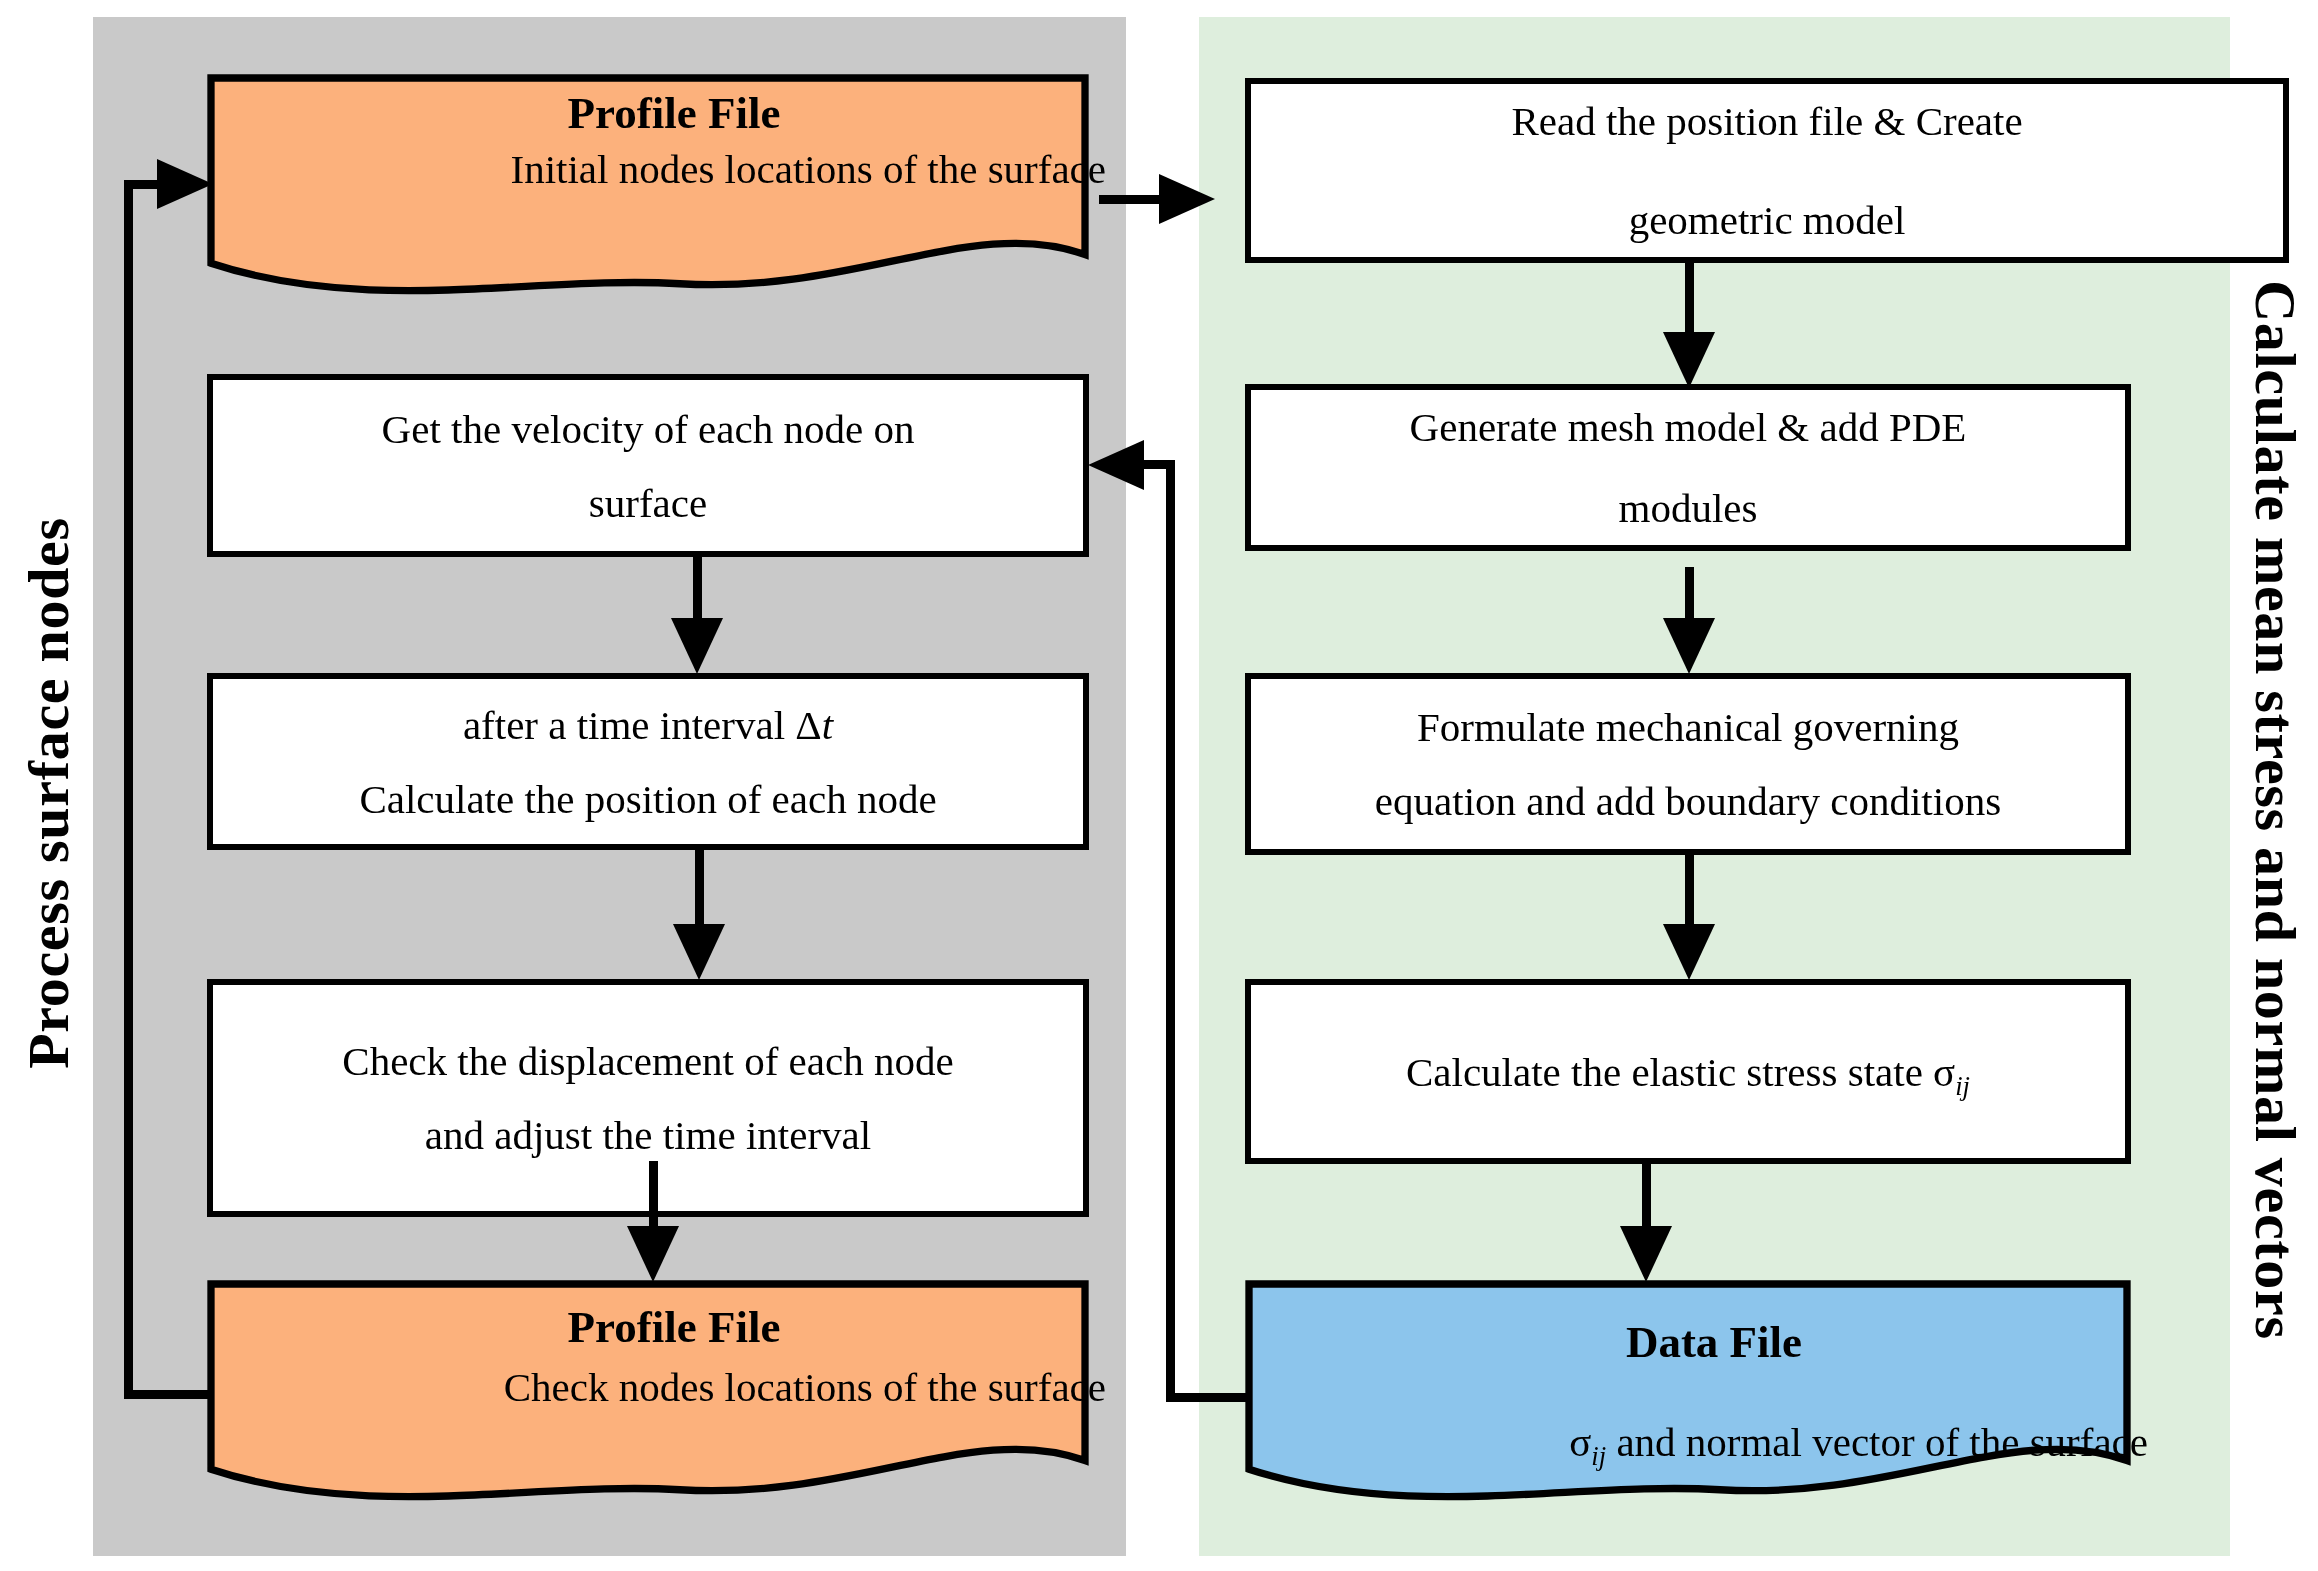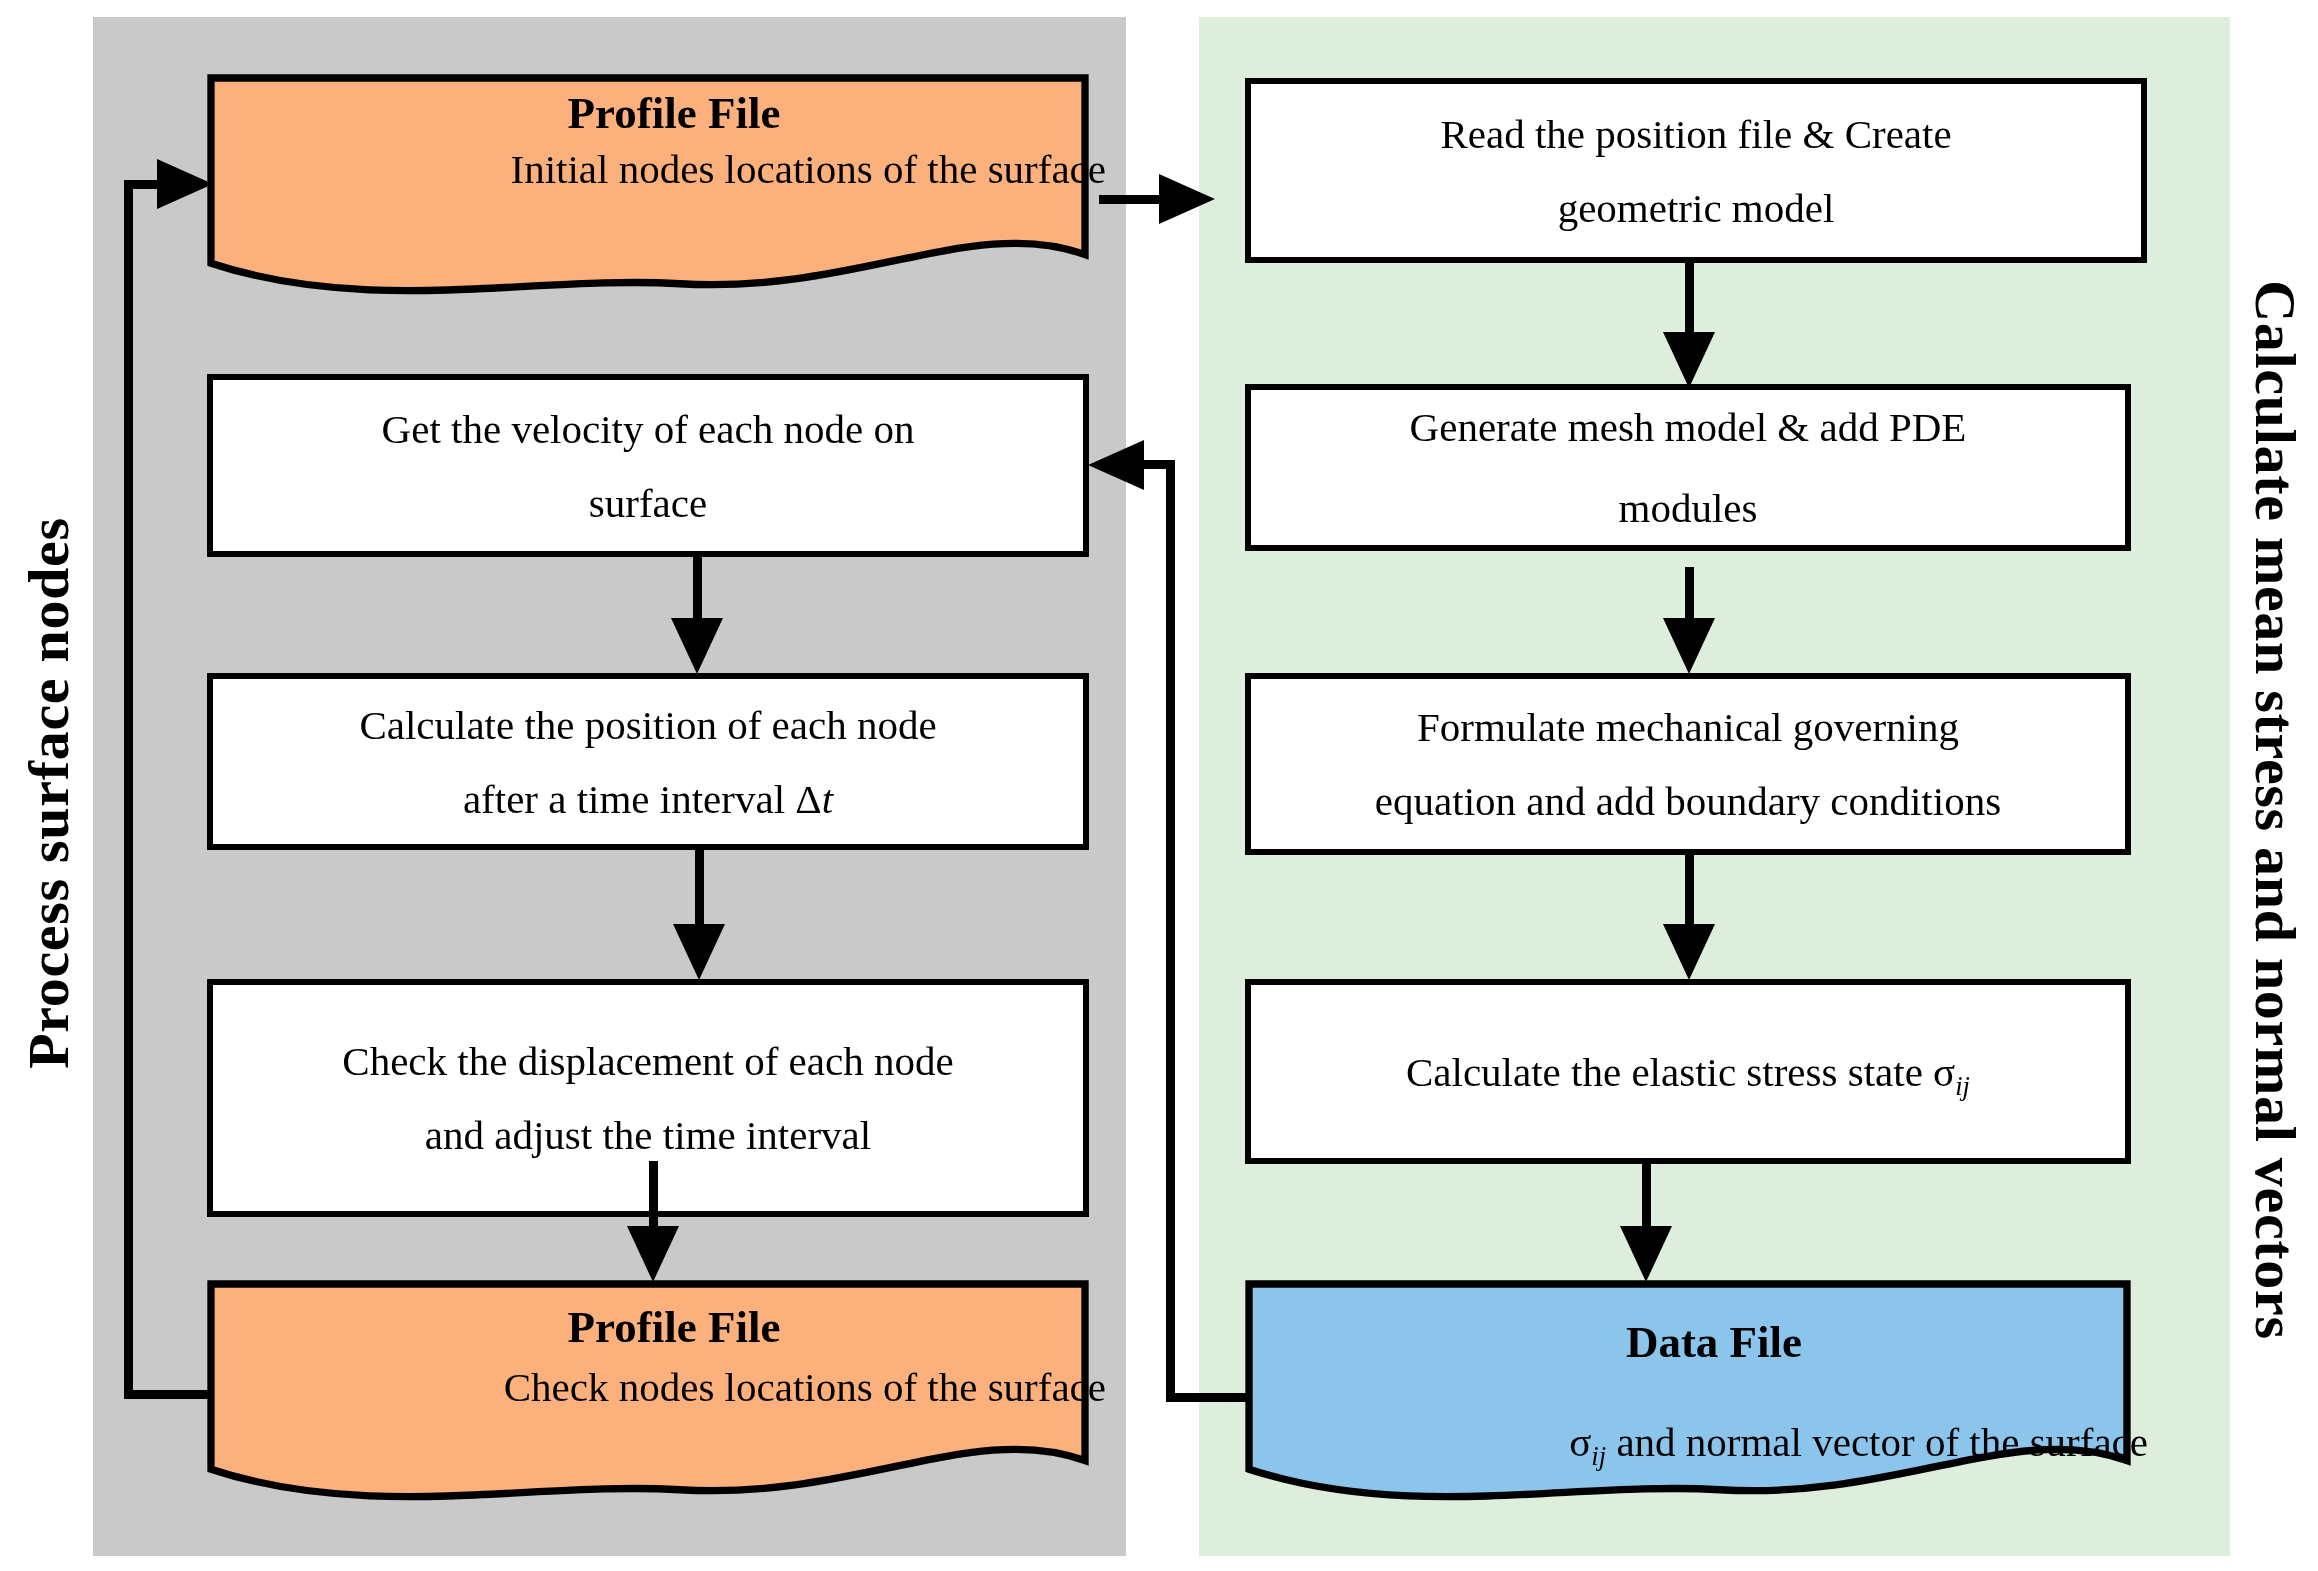--- a/index.html
+++ b/index.html
@@ -56,40 +56,40 @@
     <div class="doc-title" style="top:9.3px;">Profile File</div>
     <div class="doc-body" style="top:70px;">Initial nodes locations of the surface</div>
   </div>
 
   <div class="pbox" style="left:207px;top:374px;width:882px;height:183px;">
     <div>Get the velocity of each node on</div>
     <div>surface</div>
   </div>
 
   <div class="pbox" style="left:207px;top:673px;width:882px;height:177px;">
-    <div>Calculate the position of each node</div>
     <div>
       <span>after a time interval </span><span>Δ</span><span class="it">t</span>
     </div>
+    <div>Calculate the position of each node</div>
   </div>
 
   <div class="pbox" style="left:207px;top:979px;width:882px;height:238px;">
     <div>Check the displacement of each node</div>
     <div>and adjust the time interval</div>
   </div>
 
   <div class="docshape" style="left:207px;top:1280px;width:882px;height:229px;">
     <svg viewBox="0 0 1328 345" preserveAspectRatio="none">
       <path class="doc-fill-orange" d="M6,6 L1322,6 L1322,272 C1155,212 975,332 712,316 C495,303 245,364 6,285 Z"></path>
     </svg>
     <div class="doc-title" style="top:17.3px;">Profile File</div>
     <div class="doc-body" style="top:82px;">Check nodes locations of the surface</div>
   </div>
 
-  <div class="pbox" style="left:1245px;top:78px;width:902px;height:185px;">
+  <div class="pbox" style="left:1245px;top:78px;width:1044px;height:185px;justify-content:space-between;">
     <div>Read the position file &amp; Create</div>
     <div>geometric model</div>
   </div>
 
   <div class="pbox" style="left:1245px;top:384px;width:886px;height:167px;justify-content:space-between;">
     <div>Generate mesh model &amp; add PDE</div>
     <div>modules</div>
   </div>
 
   <div class="pbox" style="left:1245px;top:673px;width:886px;height:182px;">

